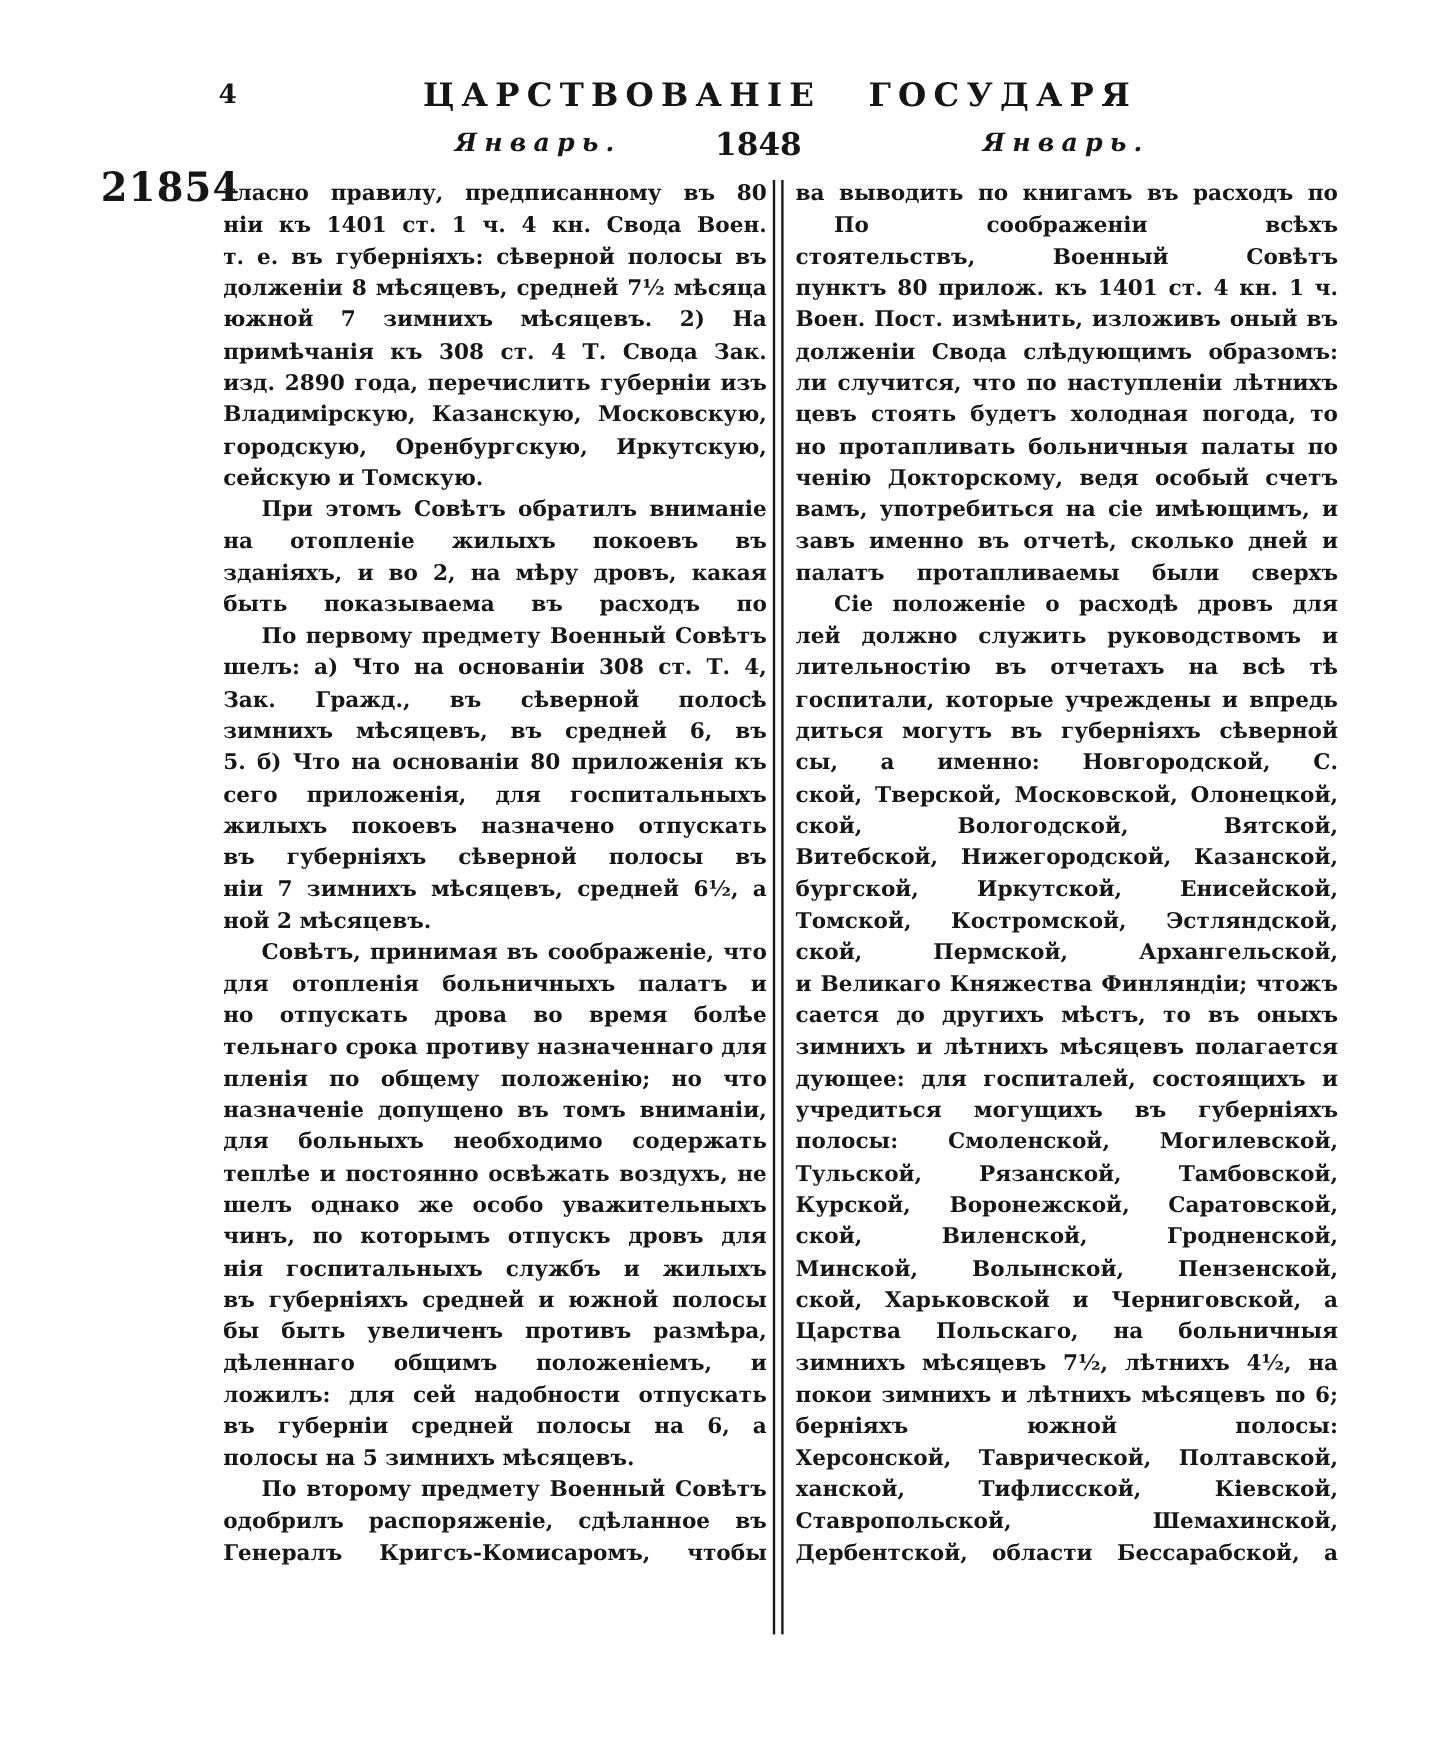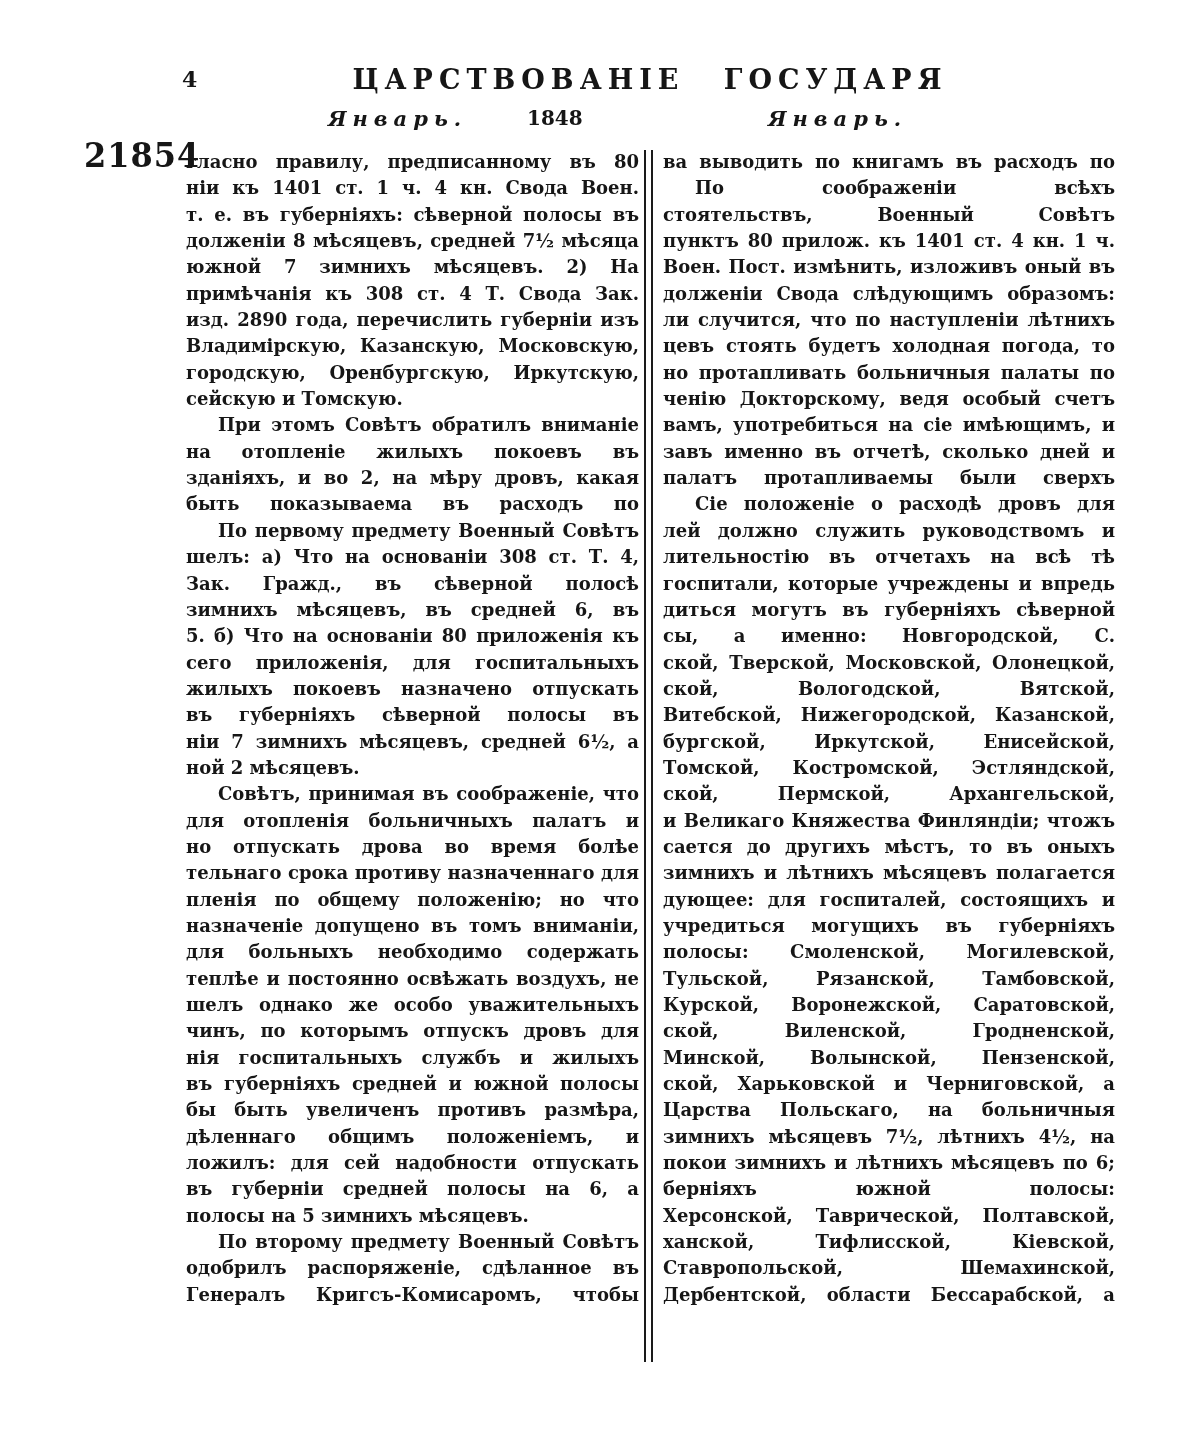--- a/index.html
+++ b/index.html
@@ -34,32 +34,32 @@
     word-spacing: 24px;
     white-space: nowrap;
   }
   .subheader-month {
     position: absolute;
     top: 106px;
     font-size: 21px;
     font-weight: 700;
     font-style: italic;
     letter-spacing: 6px;
-    text-align: left;
+    text-align: right;
     width: 190px;
   }
   .month-left  { left: 328px; }
   .month-right { left: 768px; }
   .subheader-year {
     position: absolute;
     top: 106px;
-    left: 527px;
+    left: 552px;
     width: 160px;
-    text-align: left;
-    font-size: 20px;
+    text-align: center;
+    font-size: 26px;
     font-weight: 700;
   }
   .act-number {
     position: absolute;
     left: 84px;
     top: 136px;
     font-size: 32px;
     font-weight: 700;
     letter-spacing: 1px;
     transform: scaleY(1.05);

